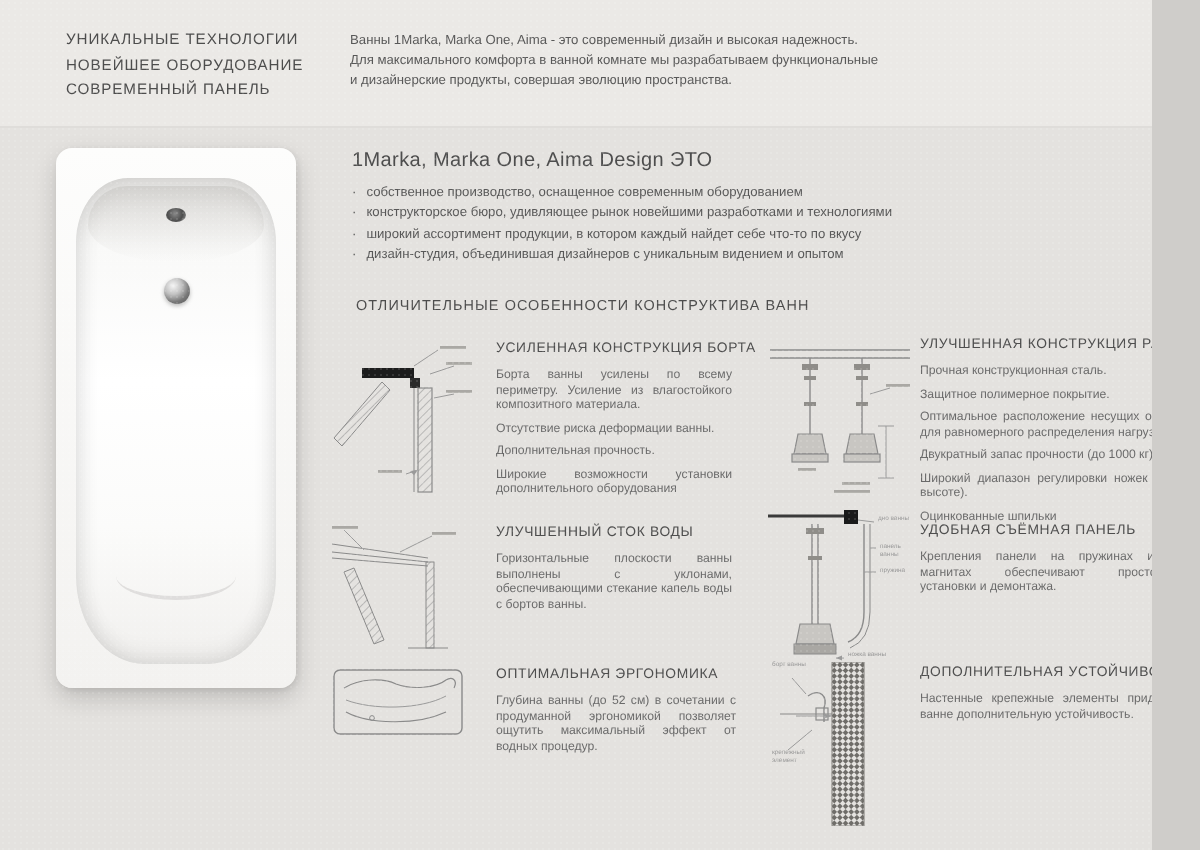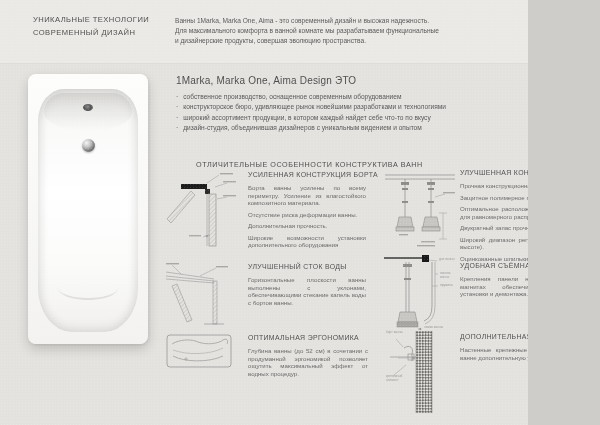--- a/index.html
+++ b/index.html
@@ -1,30 +1,30 @@
 <!DOCTYPE html>
 <html><head>
 <meta charset="utf-8">
 <style>
   html,body{margin:0;padding:0;background:#cfcdca;}
-  .page{position:relative;width:528px;height:425px;background:#e4e2df;
+  .page{position:relative;width:576px;height:425px;background:#e4e2df;
         font-family:"Liberation Sans",sans-serif;overflow:hidden;}
   .page::after{content:"";position:absolute;inset:0;pointer-events:none;
         background:radial-gradient(rgba(255,255,255,.55) .5px,transparent .6px);
         background-size:3px 3px;opacity:.22;}
   .topband{position:absolute;left:0;top:0;width:600px;height:63px;background:#ebe9e6;
         border-bottom:1px solid rgba(0,0,0,.05);}
   .h-title{position:absolute;left:33px;top:14px;font-size:7.6px;line-height:12.6px;
         letter-spacing:.45px;color:#4d4d4d;}
   .intro{position:absolute;left:175px;top:16px;font-size:6.6px;line-height:10.2px;color:#585858;}
   .subtitle{position:absolute;left:176px;top:75px;font-size:10px;letter-spacing:.2px;color:#4d4d4d;}
   .bullets{position:absolute;left:176px;top:92px;font-size:6.6px;line-height:10.4px;color:#585858;}
   .bullet-item{display:flex;}
   .bullet-dot{margin-right:5px;color:#585858;}
-  .section-title{position:absolute;left:196px;top:148px;font-size:7.2px;letter-spacing:.55px;color:#4d4d4d;margin-top:12px;}
+  .section-title{position:absolute;left:178px;top:148px;font-size:7.2px;letter-spacing:.55px;color:#4d4d4d;}
   .feat{position:absolute;}
   .feat-title{font-size:6.9px;letter-spacing:.35px;color:#4e4e4e;margin-bottom:6px;white-space:nowrap;}
   .fp{font-size:6.1px;line-height:7.5px;color:#6a6a6a;margin:0 0 4px 0;text-align:justify;}
   
   .tub{position:absolute;left:28px;top:74px;width:120px;height:270px;border-radius:8px;
        background:linear-gradient(180deg,#fdfdfc,#f3f2f0);
        box-shadow:0 5px 12px rgba(0,0,0,.17),1px 1px 3px rgba(0,0,0,.08);}
   .basin{position:absolute;left:10px;right:10px;top:15px;bottom:12px;
        border-radius:26px 26px 34px 34px/32px 32px 44px 44px;
        background:linear-gradient(180deg,#eeedeb 0%,#f9f9f8 14%,#ffffff 42%,#fbfbfa 72%,#f1f0ee 100%);
@@ -46,21 +46,22 @@
   .tiny-label{position:absolute;font-size:3.2px;line-height:3.8px;color:#999;}
 </style>
 </head>
 <body>
 
 <div class="page">
   <div class="topband"></div>
 
   <div class="h-title">
     <div>УНИКАЛЬНЫЕ ТЕХНОЛОГИИ</div>
-    <div>СОВРЕМЕННЫЙ ДИЗАЙН</div>
+    <div>НОВЕЙШЕЕ ОБОРУДОВАНИЕ</div>
+    <div>СОВРЕМЕННЫЙ ПАНЕЛЬ</div>
   </div>
 
   <div class="intro">
     <div>Ванны 1Marka, Marka One, Aima - это современный дизайн и высокая надежность.</div>
     <div>Для максимального комфорта в ванной комнате мы разрабатываем функциональные</div>
     <div>и дизайнерские продукты, совершая эволюцию пространства.</div>
   </div>
 
   <div class="tub">
     <div class="basin">

